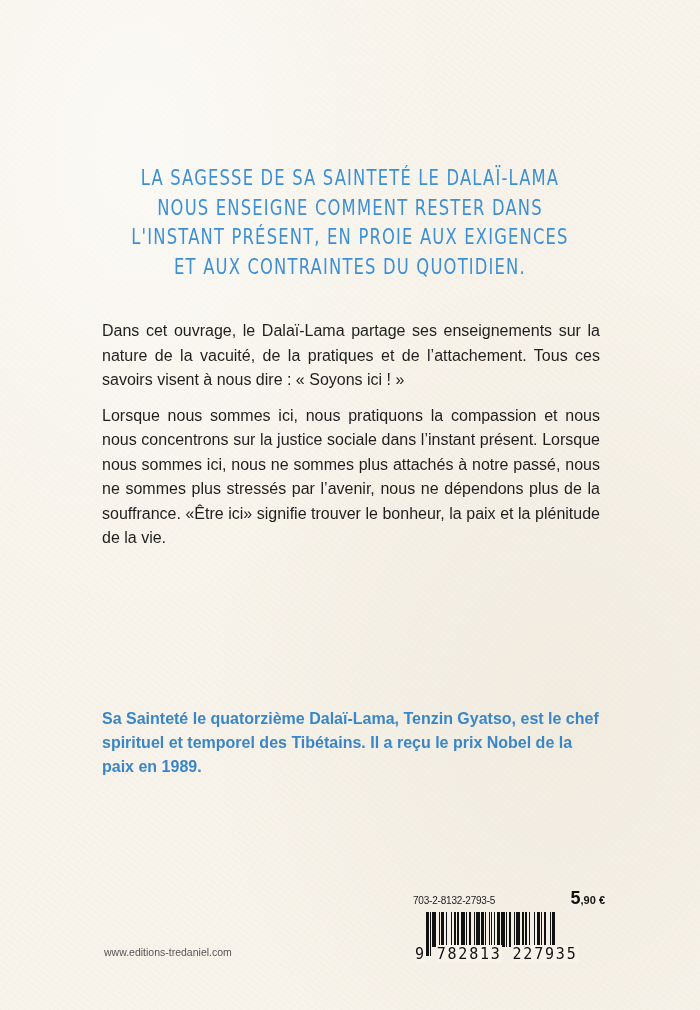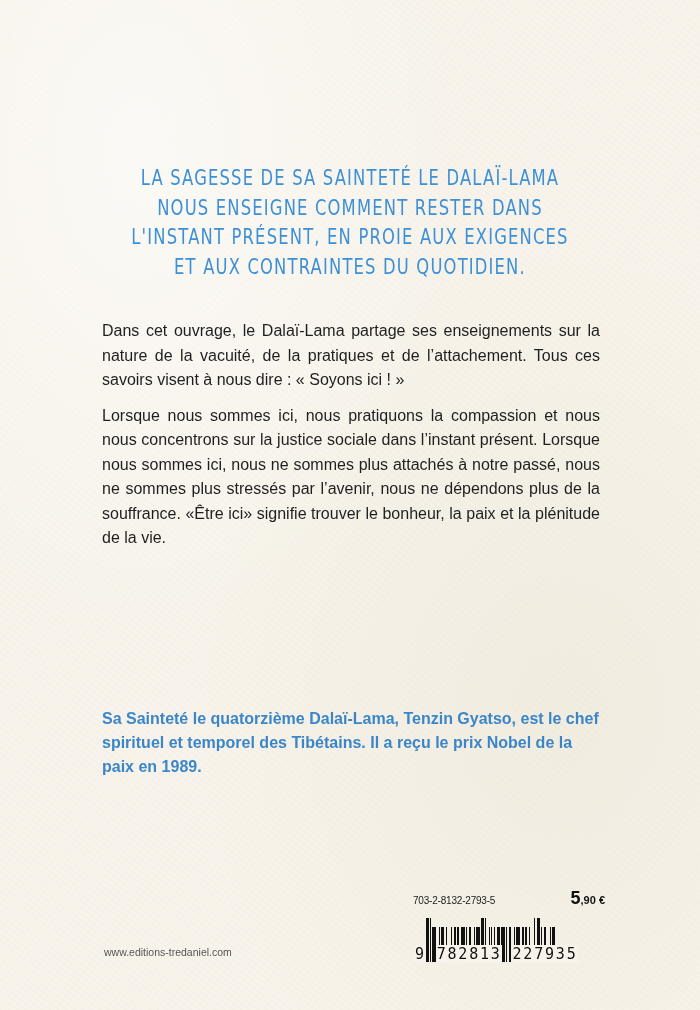--- a/index.html
+++ b/index.html
@@ -103,21 +103,21 @@
     }
     .price-int { font-size: 18px; }
     .price-dec { font-size: 11px; }
     .barcode {
       position: relative;
       width: 182px;
       height: 50px;
       margin-left: 13px;
       margin-top: 2px;
       display: flex;
-      align-items: flex-end;
+      align-items: flex-start;
     }
     .bar {
       height: 35px;
       background: #111;
       flex: none;
     }
     .bar.long { height: 44px; }
     .gap { flex: none; height: 35px; }
     .barcode-digits {
       position: absolute;

